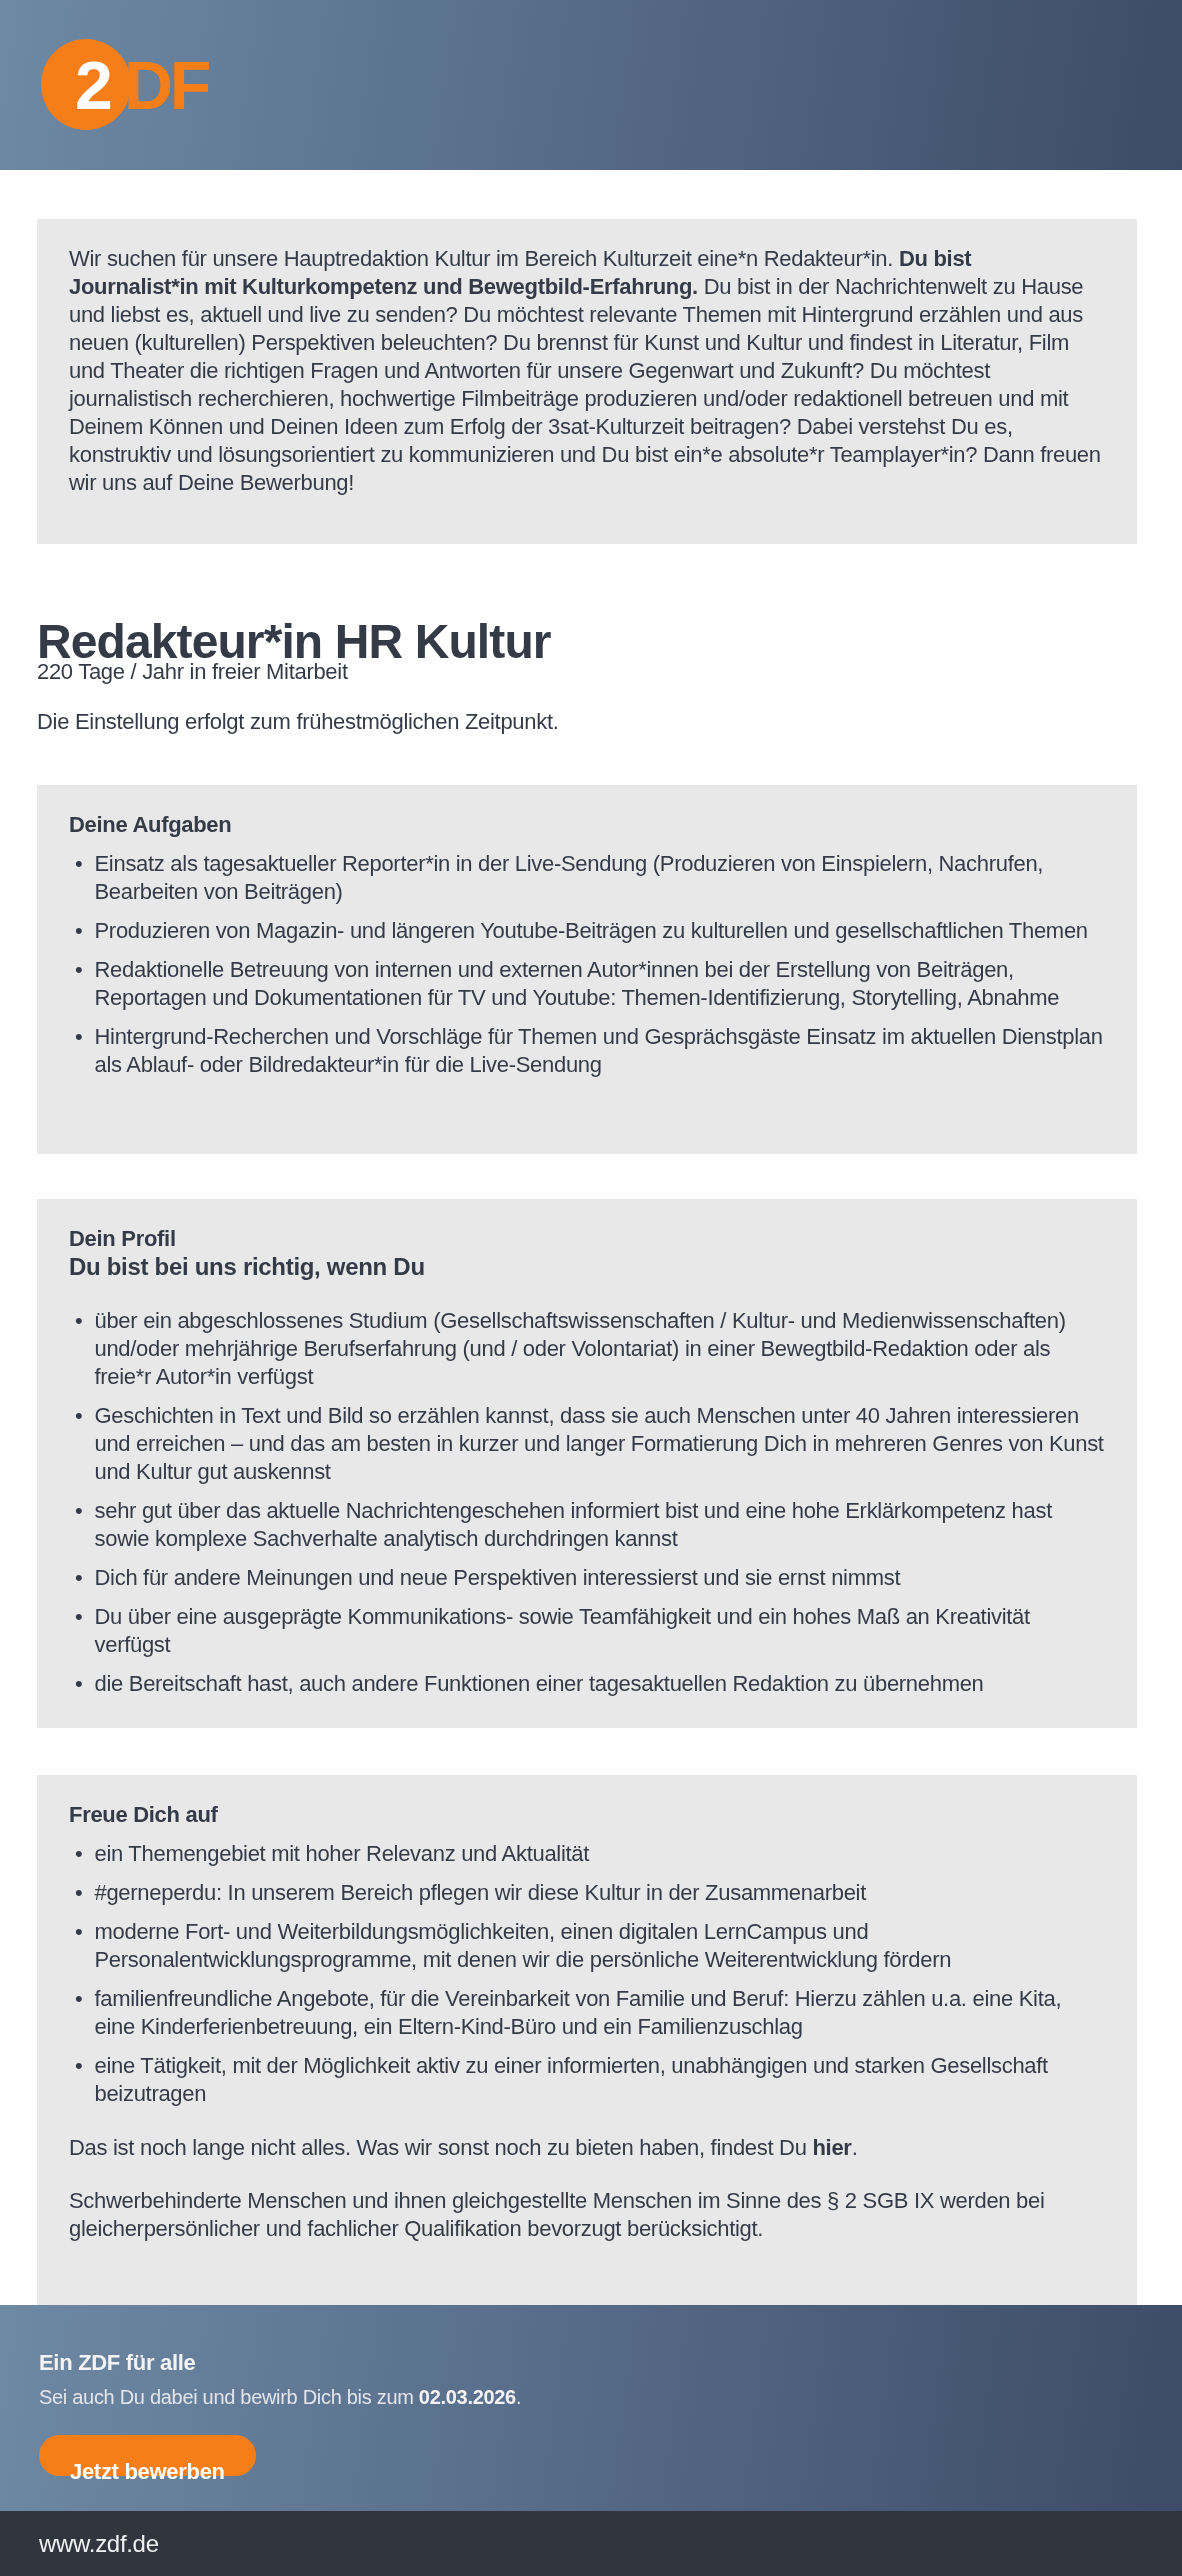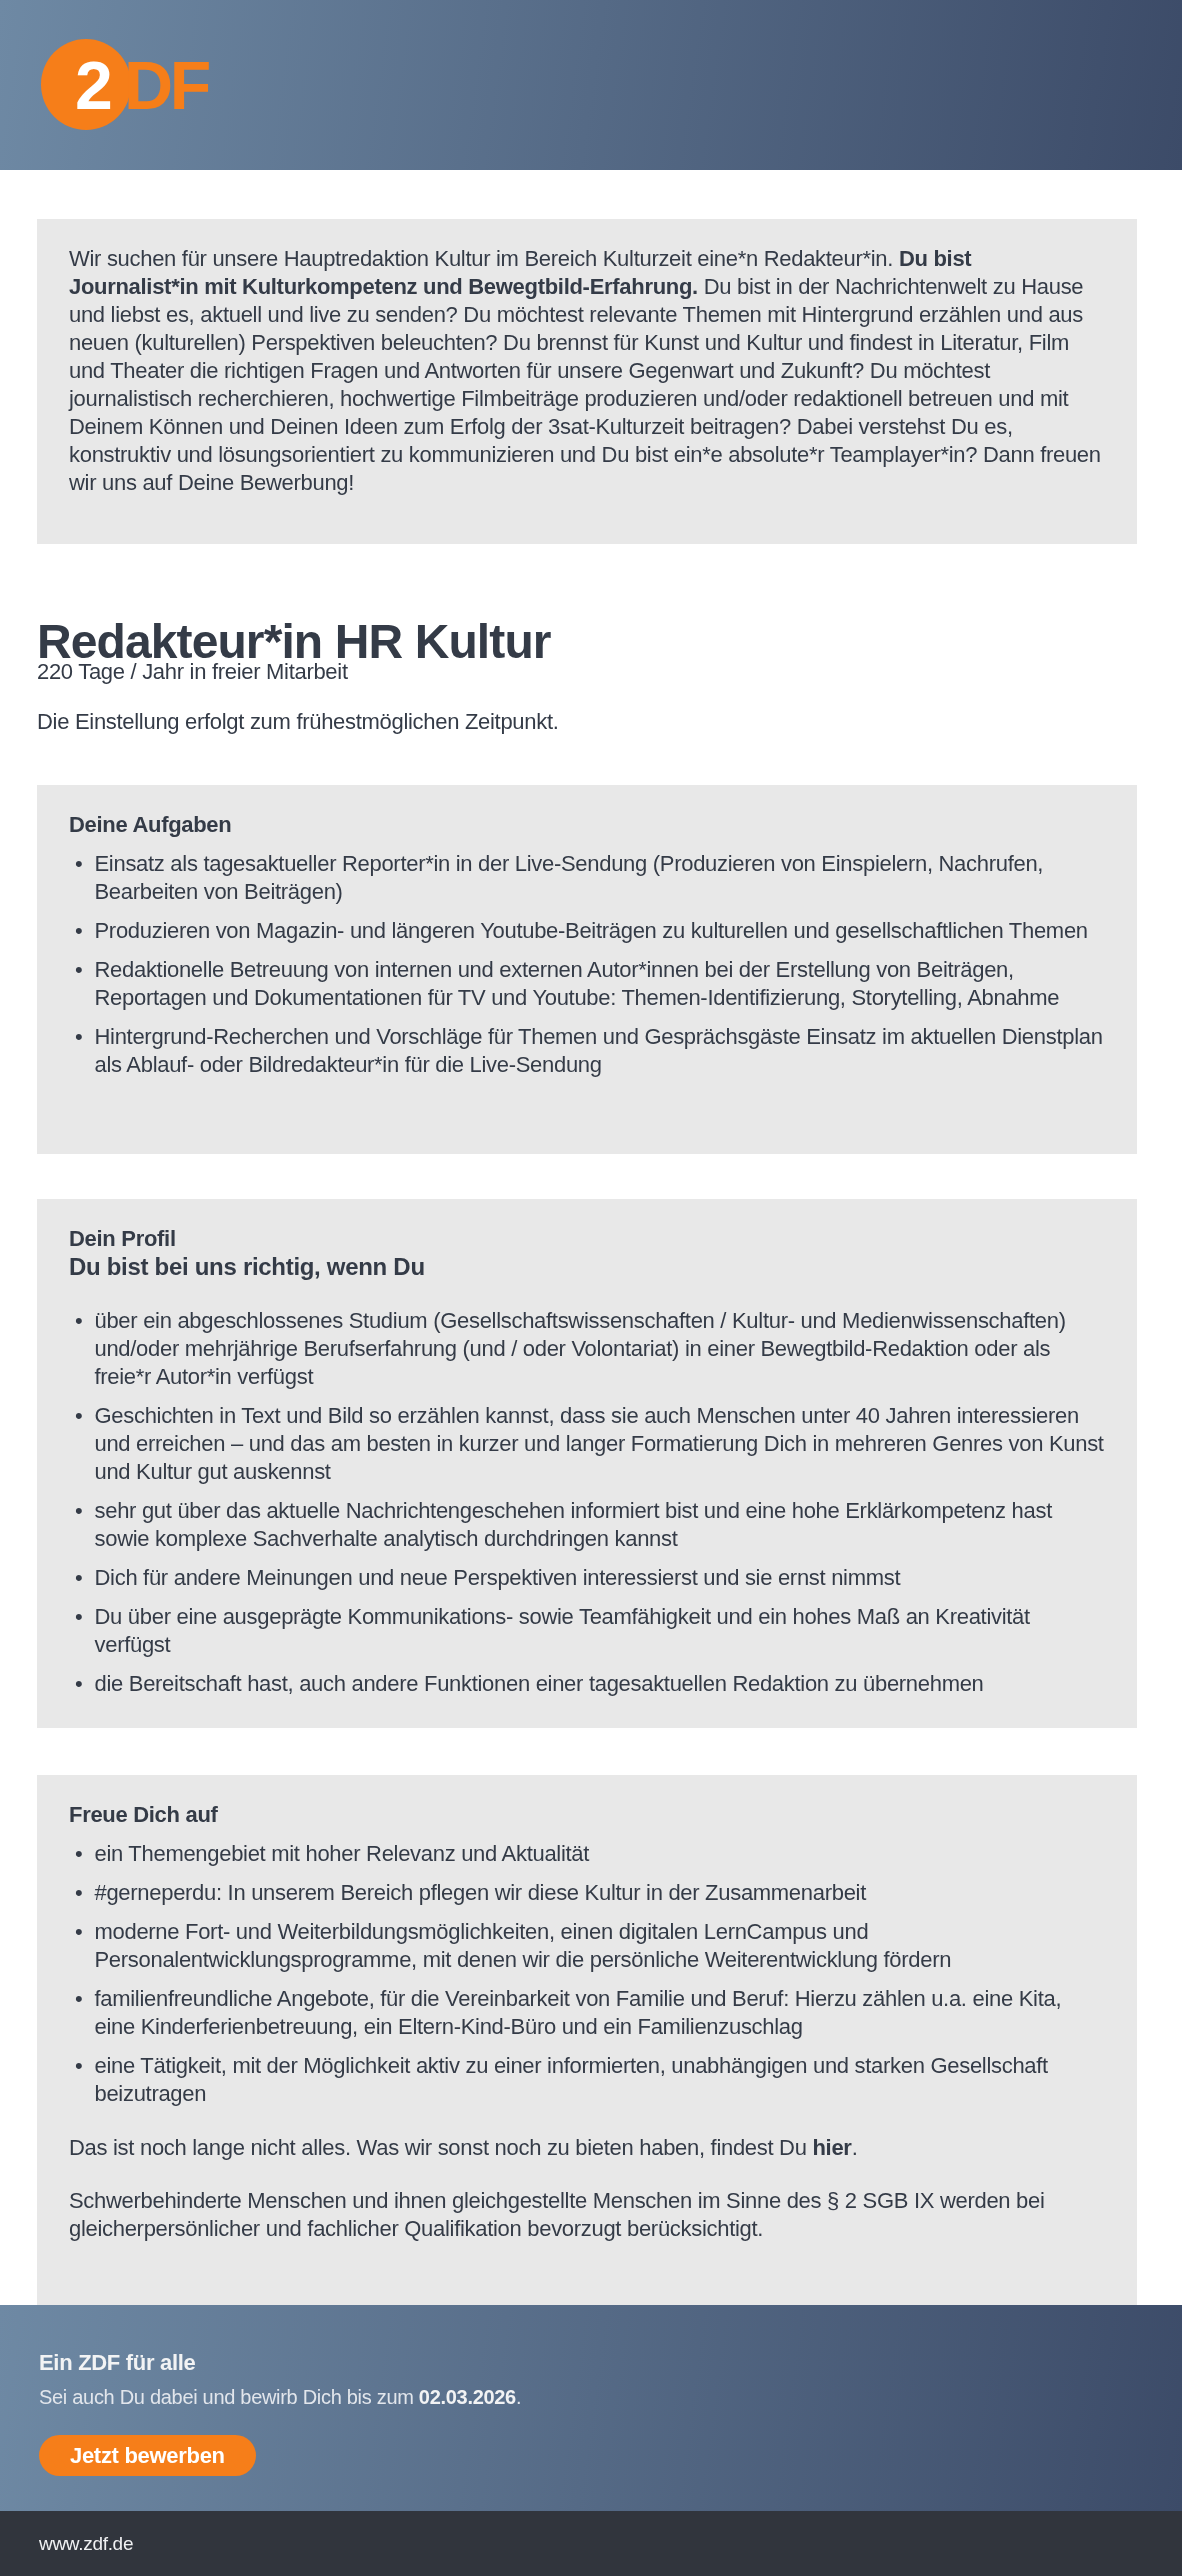--- a/index.html
+++ b/index.html
@@ -79,37 +79,37 @@
     position:absolute; left:0; top:2305px;
     width:1182px; height:207px;
     background:linear-gradient(98deg, var(--hero-gradient-from,#6e89a4) 0%, var(--hero-gradient-to,#3c4b68) 100%);
     padding:44px 39px 0 39px;
   }
   .cta-band h2 { font-size:22px; line-height:28px; font-weight:bold; color:#f2f3f4; letter-spacing:-0.3px; }
   .cta-sub { margin-top:6px; font-size:20px; line-height:28px; color:#e2e6ec; letter-spacing:-0.3px; }
   .cta-sub b { color:#f2f3f4; }
   .apply-btn {
     display:inline-block; margin-top:24px;
-    height:41px; line-height:41px; padding:0 31px;
+    height:41px; line-height:41px; padding:16px 31px;
     background:var(--brand-orange,#f67e19);
     border:none; border-radius:22px;
     font-family:"Liberation Sans", sans-serif;
     font-size:22px; font-weight:bold; color:#ffffff;
     letter-spacing:-0.3px; cursor:pointer;
   }
   
   .bottom-bar {
     position:absolute; left:0; top:2511px;
     width:1182px; height:65px;
     background:var(--footer-bar-bg,#31353d);
     display:flex; align-items:center;
     padding-left:39px;
   }
   .bottom-bar a {
-    font-size:19px; color:#f0f1f3; text-decoration:none; letter-spacing:-0.3px;
+    font-size:24px; color:#f0f1f3; text-decoration:none; letter-spacing:-0.3px;
   }
 </style>
 </head>
 <body>
 
 <div class="page">
 
   <header class="hero">
     <div class="logo">
       <div class="logo-circle"></div>

